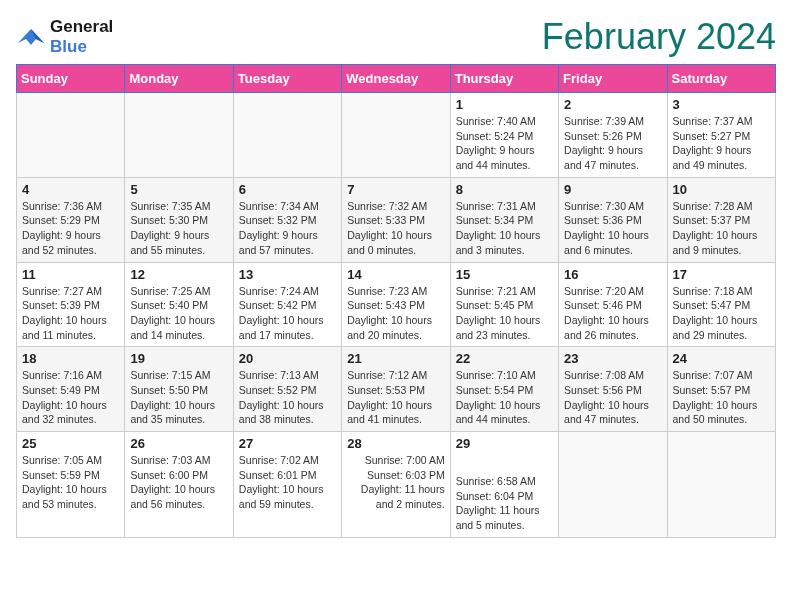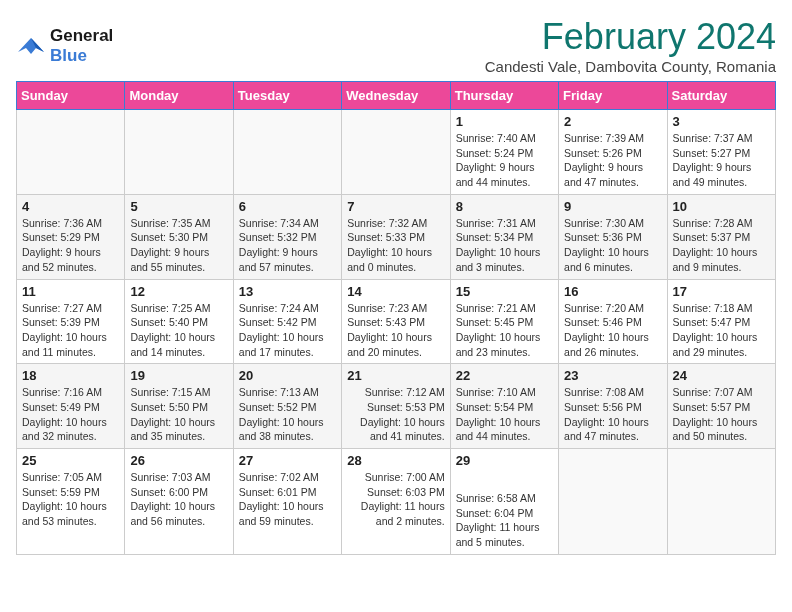--- a/index.html
+++ b/index.html
@@ -92,21 +92,20 @@
       <polygon points="15,4 28,18 20,14 15,20 10,14 2,18" fill="#3a7bd5"></polygon>
       <polygon points="15,4 28,18 20,14" fill="#1a5bb5"></polygon>
     </svg>
     <div>
       <div style="font-size:17px;font-weight:bold;color:#1a1a1a;line-height:1.15;">General</div>
       <div style="font-size:17px;font-weight:bold;color:#3a7bd5;line-height:1.15;">Blue</div>
     </div>
   </div>
   <div class="title-block">
     <div class="month-title">February 2024</div>
-    <div class="subtitle">Candesti Vale, Dambovita County, Romania</div>
   </div>
 </div>
 
 <table class="calendar">
   <thead>
     <tr>
       <th>Sunday</th>
       <th>Monday</th>
       <th>Tuesday</th>
       <th>Wednesday</th>
@@ -262,21 +261,21 @@
         </td>
         <td>
           <span class="day-number">20</span>
           <div class="day-info" style="white-space: pre-line;">Sunrise: 7:13 AM
 Sunset: 5:52 PM
 Daylight: 10 hours
 and 38 minutes.</div>
         </td>
         <td>
           <span class="day-number">21</span>
-          <div class="day-info" style="white-space: pre-line; text-align: right;">Sunrise: 7:12 AM
+          <div class="day-info" style="white-space: pre-line;">Sunrise: 7:12 AM
 Sunset: 5:53 PM
 Daylight: 10 hours
 and 41 minutes.</div>
         </td>
         <td>
           <span class="day-number">22</span>
           <div class="day-info" style="white-space: pre-line;">Sunrise: 7:10 AM
 Sunset: 5:54 PM
 Daylight: 10 hours
 and 44 minutes.</div>

